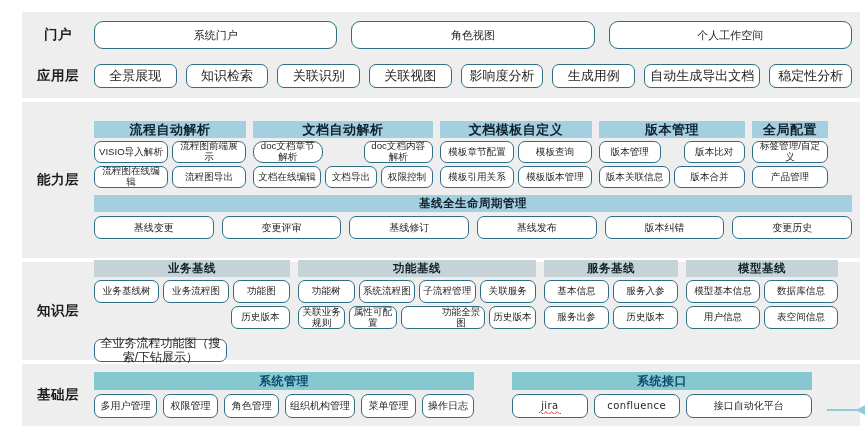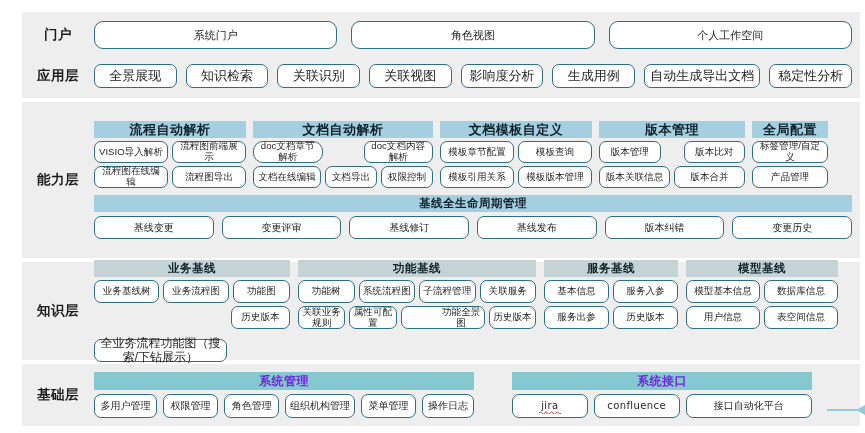--- a/index.html
+++ b/index.html
@@ -81,21 +81,21 @@
     font-size:11.5px;font-weight:bold;text-align:center;
     height:17px;line-height:17px;letter-spacing:0.5px;
   }
   .kn-row{display:flex;gap:4px;}
   .kn-row .pill{height:23px;}
 
   
   .found-groups{display:flex;gap:38px;align-items:flex-start;}
   .found-group{display:flex;flex-direction:column;gap:4px;}
   .found-head{
-    background:#86c8d0;color:#6d28d9;
+    background:#86c8d0;color:#0c4a6e;
     font-size:12px;font-weight:bold;text-align:center;
     height:18px;line-height:18px;letter-spacing:0.5px;
   }
   .found-row{display:flex;gap:6px;}
   .found-row .pill{height:24px;font-size:10px;}
   .pill.latin{font-family:"DejaVu Sans",sans-serif;font-size:10px;letter-spacing:.4px;}
   .jira-wrap{position:relative;display:flex;align-items:center;justify-content:center;}
   .squiggle{
     position:absolute;left:50%;transform:translateX(-50%);
     bottom:3px;width:22px;height:4px;

